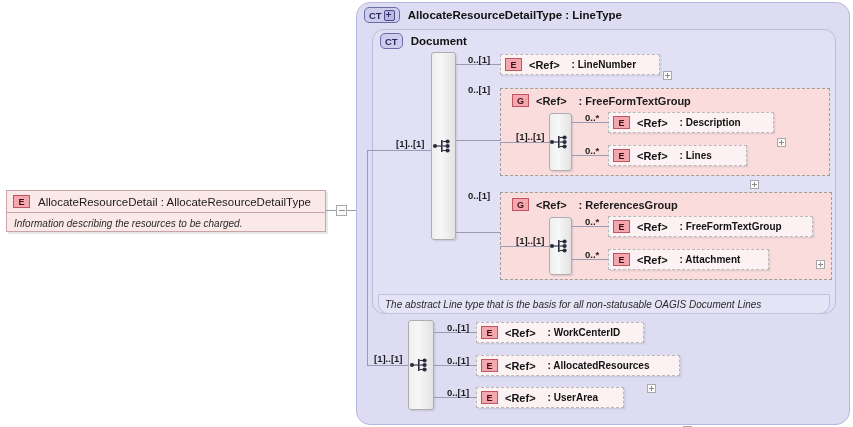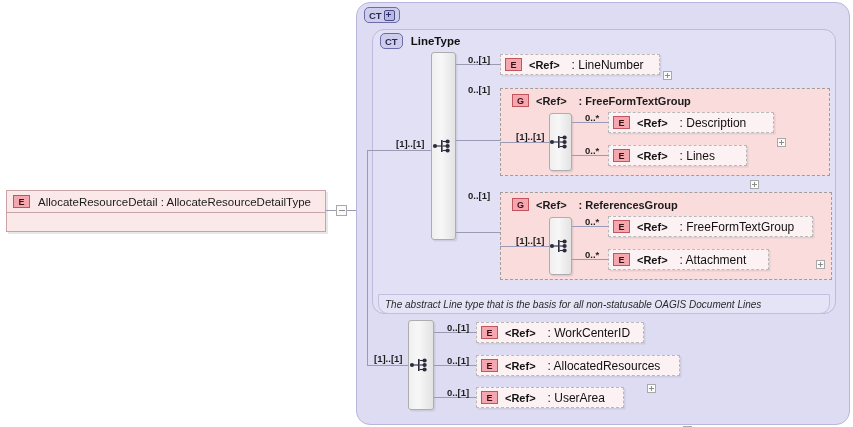--- a/index.html
+++ b/index.html
@@ -88,21 +88,21 @@
   .elbox{
     height:21px;
     background:#fdf2f3;
     border:1px dashed #b9b9b9;
     box-sizing:border-box;
     display:flex;align-items:center;
     padding-left:4px;
     box-shadow:1.5px 1.5px 0 rgba(0,0,0,0.07);
   }
   .elbox .ref{margin-left:7px;font-size:11px;font-weight:bold;color:#111;}
-  .elbox .nm{margin-left:12px;font-size:12px;font-weight:normal;color:#111;white-space:nowrap;}
+  .elbox .nm{margin-left:12px;font-size:10px;font-weight:bold;color:#111;white-space:nowrap;}
 
   
   .groupbox{
     background:#fadcdd;
     border:1px dashed #9e9e9e;
     box-sizing:border-box;
   }
   .grouphead{
     display:flex;align-items:center;
     padding:5px 0 0 6px;
@@ -159,42 +159,44 @@
   }
 </style>
 </head>
 <body>
 
 <div class="abs" id="root-el">
   <div class="rowtop">
     <span class="tag">E</span>
     <span style="margin-left:8px;font-size:11.5px;font-weight:normal;">AllocateResourceDetail : AllocateResourceDetailType</span>
   </div>
+  <div class="ann">Information describing the resources to be charged.</div>
 </div>
 
 <div class="abs ln lnh" style="left:326px;top:210px;width:10px;"></div>
 <div class="abs minusbox" style="left:336px;top:205px;"></div>
 <div class="abs ln lnh" style="left:347px;top:210px;width:20px;"></div>
 
 <div class="abs" id="ct-outer"></div>
 
 <div class="abs" style="left:364px;top:7px;display:flex;align-items:center;">
   <span class="ct-badge">
     <span>CT</span>
       <span class="plus"></span>
   </span>
+  <span class="ct-title" style="margin-left:8px;">AllocateResourceDetailType : LineType</span>
 </div>
 
 <div class="abs" id="ct-inner"></div>
 
 <div class="abs" style="left:380px;top:33px;display:flex;align-items:center;">
   <span class="ct-badge">
     <span>CT</span>
   </span>
-  <span class="ct-title" style="margin-left:8px;">LineType</span>
+  <span class="ct-title" style="margin-left:8px;">Document</span>
 </div>
 
 <div class="abs ln lnv" style="left:367px;top:150px;height:215px;"></div>
 <div class="abs ln lnh" style="left:367px;top:150px;width:16px;"></div>
 <div class="abs ln lnv" style="left:383px;top:150px;height:0px;"></div>
 <div class="abs ln lnh" style="left:367px;top:365px;width:41px;"></div>
 
 <div class="abs seqbar" style="left:431px;top:52px;width:25px;height:188px;"></div>
 <svg class="seqicon" style="left:432px;top:138px;" viewBox="0 0 22 16">
   <circle cx="3" cy="8" r="2.1" fill="#2b2b3d"></circle>

